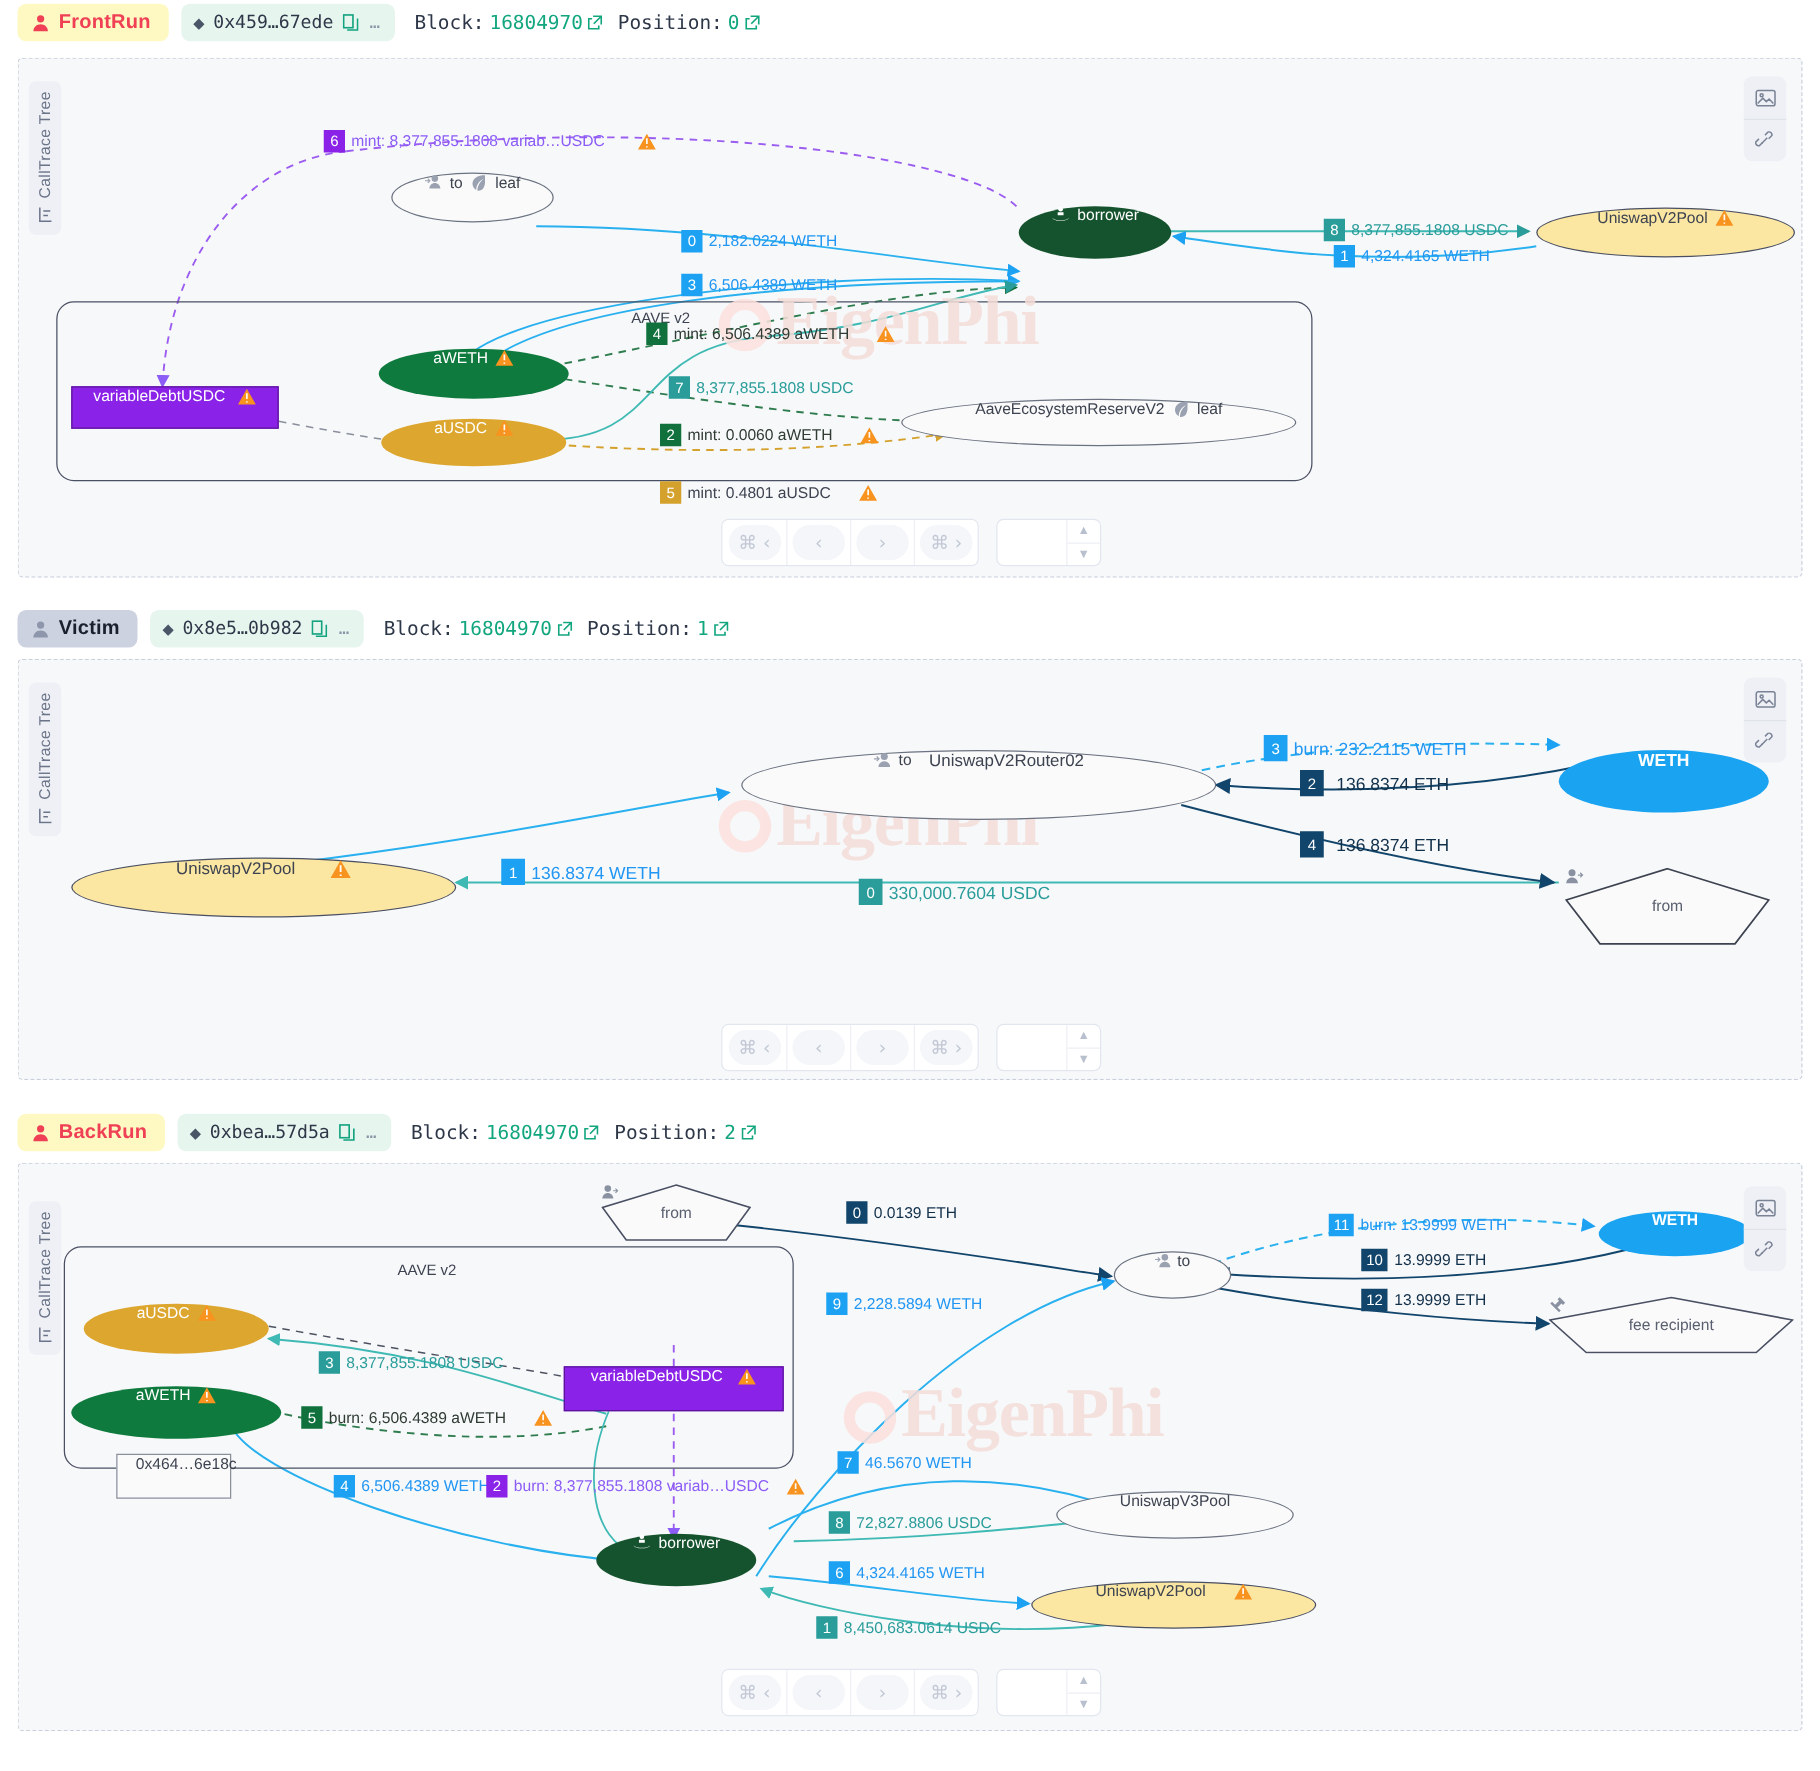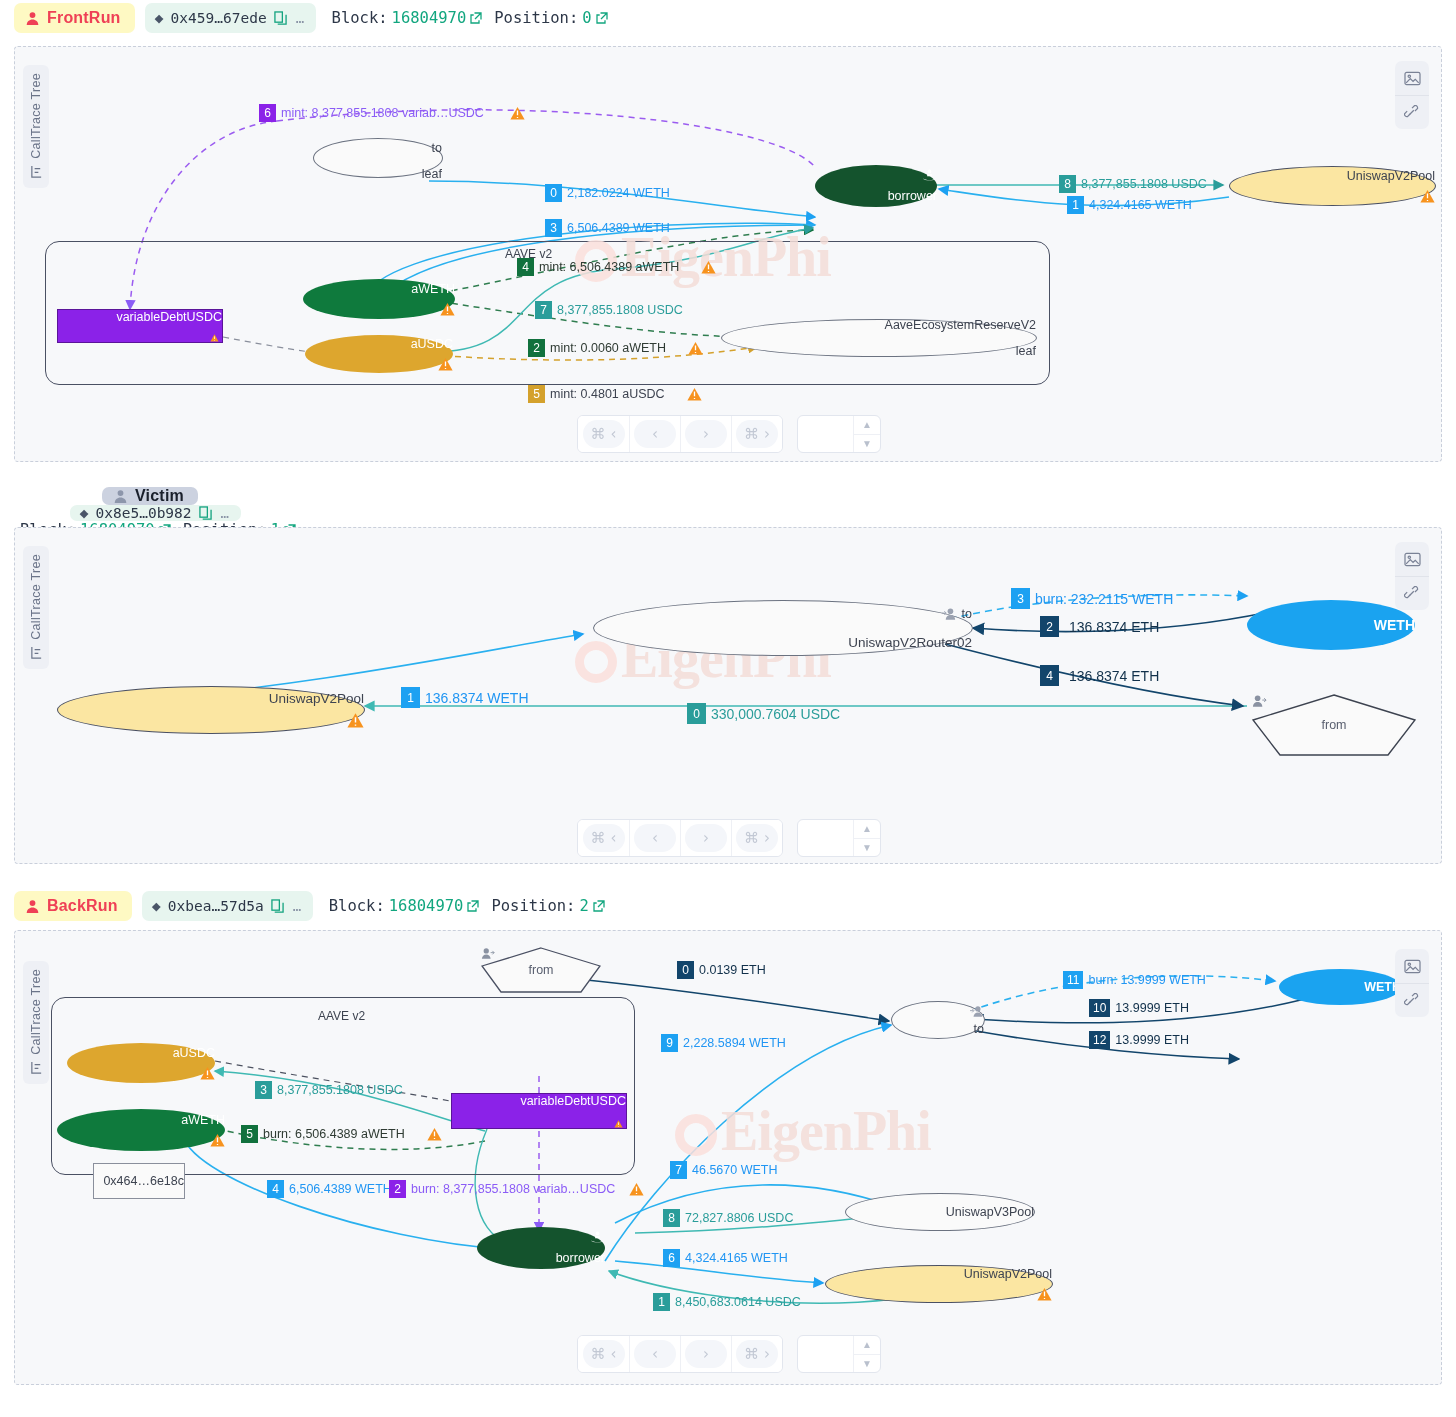--- a/index.html
+++ b/index.html
@@ -65,21 +65,21 @@
     display: flex; flex-direction: column; align-items: center;
   }
   .tool-stack .tbtn { width: 34px; height: 34px; display: flex; align-items: center; justify-content: center; color: #7a8296; }
   .tool-stack .tbtn + .tbtn { border-top: 1px solid #e0e3ea; }
 
   
   .canvas { position: absolute; left: 0; top: 0; width: 1428px; }
   .canvas svg.edges { position: absolute; left: 0; top: 0; overflow: visible; }
 
   
-  .node { position: absolute; display: flex; align-items: flex-end; justify-content: center; gap: 6px; z-index: 3; white-space: nowrap; flex-direction: column; }
+  .node { position: absolute; display: flex; align-items: flex-start; justify-content: center; gap: 6px; z-index: 3; white-space: nowrap; }
   .node .lbl { font-size: 12.5px; }
   .ellipse { border-radius: 50%; }
   .n-borrower { background: #14532d; color: #fff; border-radius: 50%; }
   .n-green    { background: #0f7a3d; color: #fff; border-radius: 50%; }
   .n-gold     { background: #dda62e; color: #fff; border-radius: 50%; }
   .n-yellow   { background: #fbe6a2; color: #3d4350; border: 1.4px solid #4a5063; border-radius: 50%; }
   .n-white    { background: #fafafa; color: #3d4350; border: 1.4px solid #6b7280; border-radius: 50%; }
   .n-weth     { background: #1aa3f0; color: #fff; border-radius: 50%; }
   .n-purple   { background: #8b22e8; color: #fff; border: 1.4px solid #5b1499; }
   .n-box      { background: #fafafa; color: #3d4350; border: 1.4px solid #8a8f9c; padding-left: 20px; }
@@ -382,21 +382,21 @@
     <div class="numbox">
       <div class="fld"></div>
       <div class="spin">
         <div>▲</div>
         <div>▼</div>
       </div>
     </div>
   </div>
 </div>
 
-<div class="tx-header" style="left:4px; top:487px;flex-direction:column;">
+<div class="tx-header" style="left:14px; top:487px;">
   <span class="tag victim">
     <svg class="person" viewBox="0 0 16 16" fill="#8d96ab">
         <circle cx="8" cy="4.3" r="3.1"></circle>
         <path d="M1.8 15c0-3.6 2.8-6 6.2-6s6.2 2.4 6.2 6z"></path>
       </svg>
     <span>Victim</span>
   </span>
   <span class="addr-pill">
     <span class="eth">◆</span>
     <span>0x8e5…0b982</span>
@@ -697,20 +697,31 @@
           <path d="M4 13c0-2.8 2.3-5 5-5s5 2.2 5 5z"></path>
           <path d="M0 6h4M2.5 4 4.5 6 2.5 8" stroke="#9aa1b0" stroke-width="1" fill="none"></path>
         </svg>
       <span class="lbl">to</span>
     </div>
 
     <div class="node n-weth" style="left:1264px; top:38px; width:122px; height:36px;">
       <span class="lbl" style="font-weight:bold">WETH</span>
     </div>
 
+    <div class="pent-wrap" style="left:1224px; top:106px; width:196px; height:46px;">
+      <svg width="196" height="46" viewBox="0 0 196 46">
+          <polygon points="98,1 195,19 166,45 30,45 1,19" fill="#fafafa" stroke="#4a5063" stroke-width="1.3"></polygon>
+        </svg>
+      <div class="pent-label">
+        <svg width="14" height="14" viewBox="0 0 16 16" fill="#8a92a2">
+            <path d="M10 1 15 6l-2 2-1.4-1.4L8 10.2 11 13l-1.6 1.6L1.4 6.6 3 5l2.8 2.8 3.6-3.6L8 2.8z"></path>
+          </svg>
+        <span class="lbl">fee recipient</span>
+      </div>
+    </div>
 
     <div class="node n-gold" style="left:52px; top:112px; width:148px; height:40px;">
       <span class="lbl">aUSDC</span>
       <svg class="warn" viewBox="0 0 16 15">
           <path d="M8 0.6 15.6 14H0.4z" fill="#f7931e"></path>
           <path d="M8 4.4v5M8 11.3v1.1" stroke="#fff" stroke-width="1.4"></path>
         </svg>
     </div>
 
     <div class="node n-green" style="left:42px; top:178px; width:168px; height:42px;">

